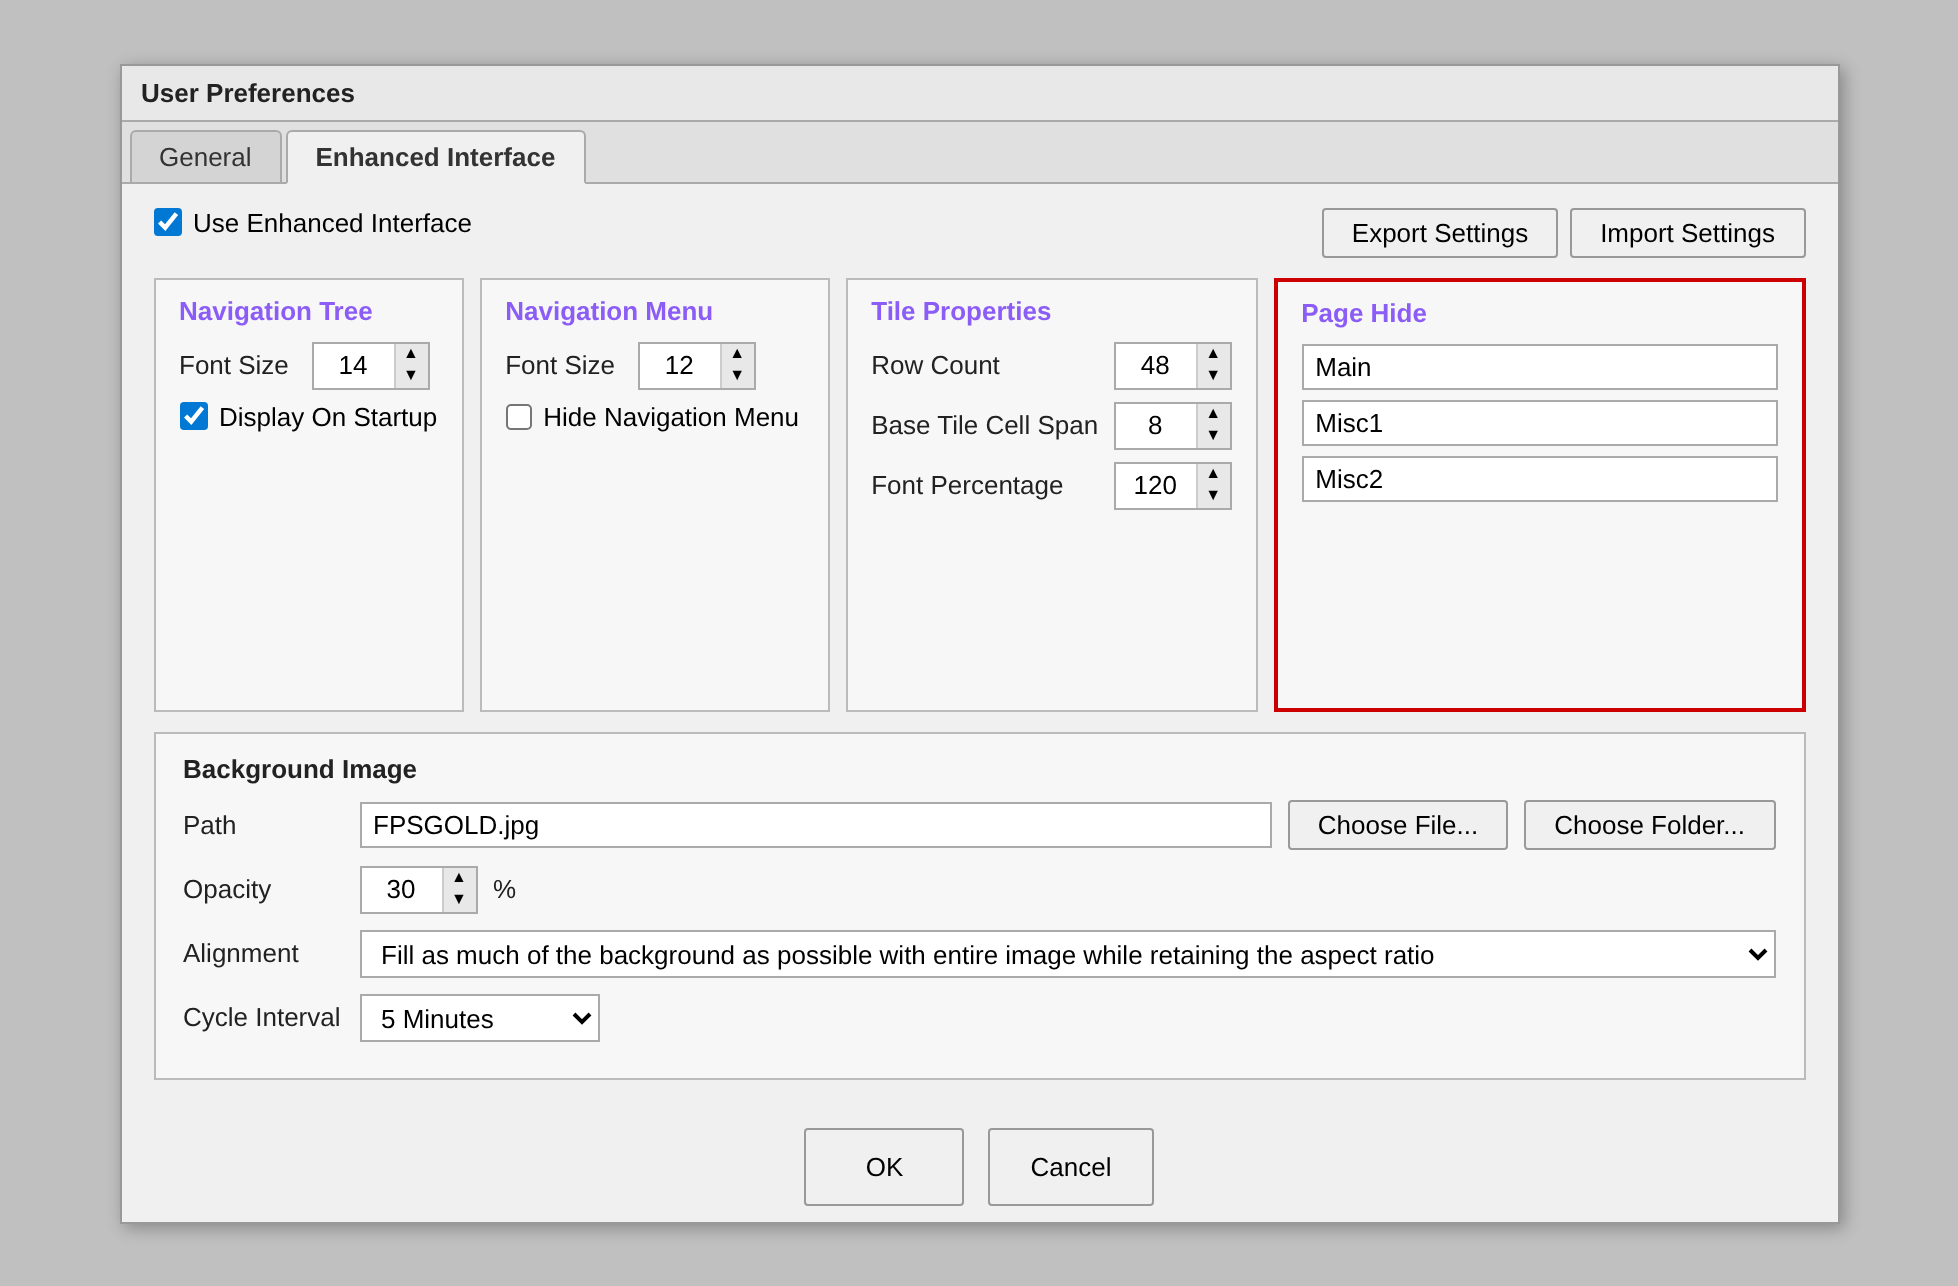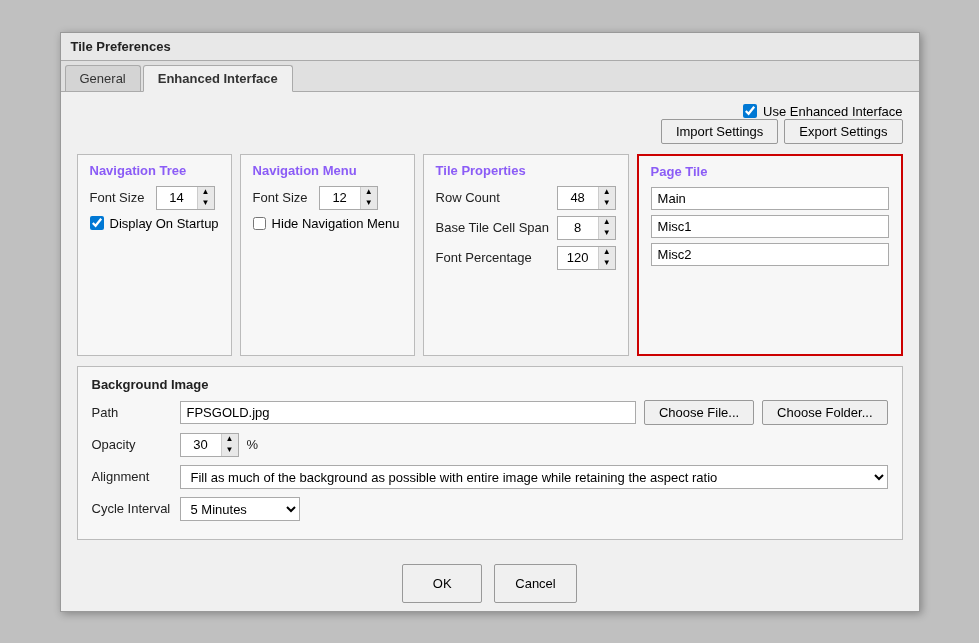--- a/index.html
+++ b/index.html
@@ -3,21 +3,21 @@
   <meta charset="utf-8">
   <style>
     * { box-sizing: border-box; margin: 0; padding: 0; font-family: 'Segoe UI', Tahoma, sans-serif; font-size: 13px; }
     body { background: #c0c0c0; display: flex; justify-content: center; align-items: center; height: 643px; width: 979px; }
     .dialog { background: #f0f0f0; border: 1px solid #999; width: 860px; min-height: 580px; box-shadow: 2px 2px 8px rgba(0,0,0,0.3); display: flex; flex-direction: column; }
     .title-bar { background: #e8e8e8; border-bottom: 1px solid #aaa; padding: 6px 10px; font-weight: bold; font-size: 13px; color: #222; }
     .tabs { display: flex; border-bottom: 1px solid #aaa; background: #e0e0e0; padding: 0 4px; padding-top: 4px; gap: 2px; }
     .tab { padding: 5px 14px; border: 1px solid #aaa; border-bottom: none; background: #d4d4d4; cursor: pointer; color: #333; font-size: 13px; border-radius: 3px 3px 0 0; }
     .tab.active { background: #f0f0f0; font-weight: bold; border-bottom: 1px solid #f0f0f0; margin-bottom: -1px; z-index: 1; }
     .content { padding: 12px 16px; flex: 1; display: flex; flex-direction: column; gap: 10px; }
-    .top-row { display: flex; align-items: flex-end; justify-content: space-between; flex-direction: column; }
+    .top-row { display: flex; align-items: flex-start; justify-content: space-between; }
     .checkbox-row { display: flex; align-items: center; gap: 6px; }
     .checkbox-row input[type=checkbox] { width: 14px; height: 14px; accent-color: #0078d4; }
     .button-group { display: flex; gap: 6px; }
     .btn { padding: 4px 14px; border: 1px solid #999; background: #f0f0f0; cursor: pointer; font-size: 13px; border-radius: 2px; min-width: 110px; text-align: center; }
     .btn-ok { min-width: 80px; padding: 5px 20px; }
     .btn-cancel { min-width: 80px; padding: 11px 20px; }
     .sections-row { display: flex; gap: 0; flex: 1; }
     .section-title { font-weight: bold; margin-bottom: 8px; color: #8b5cf6; font-size: 13px; }
     .field-row { display: flex; align-items: center; gap: 6px; margin-bottom: 6px; }
     .field-label { color: #222; white-space: nowrap; min-width: 60px; }
@@ -40,35 +40,35 @@
     .pct-label { color: #222; }
     .bottom-buttons { display: flex; justify-content: center; gap: 12px; padding: 12px 0 8px 0; }
     .nav-tree-section { border: 1px solid #bbb; background: #f7f7f7; padding: 8px 12px; margin-right: 8px; min-width: 155px; }
     .nav-menu-section { border: 1px solid #bbb; background: #f7f7f7; padding: 8px 12px; margin-right: 8px; min-width: 175px; }
     .hide-menu-row { display: flex; align-items: center; gap: 6px; }
   </style>
 </head>
 <body>
 
 <div class="dialog">
-  <div class="title-bar">Tile Preferences</div>
+  <div class="title-bar">User Preferences</div>
   <div class="tabs">
     <div class="tab">General</div>
     <div class="tab active">Enhanced Interface</div>
   </div>
   <div class="content">
 
     <div class="top-row">
       <div class="checkbox-row">
         <input type="checkbox" checked="" style="">
         <span>Use Enhanced Interface</span>
       </div>
       <div class="button-group">
+        <button class="btn">Export Settings</button>
         <button class="btn">Import Settings</button>
-        <button class="btn">Export Settings</button>
       </div>
     </div>
 
     <div class="sections-row">
 
       <div class="nav-tree-section">
         <div class="section-title">Navigation Tree</div>
         <div class="field-row">
           <span class="field-label">Font Size</span>
           <div class="spinner-container">
@@ -131,21 +131,21 @@
             <input type="text" class="spinner-input" value="120" style="">
             <div class="spinner-arrows">
               <button class="spin-btn">▲</button>
               <button class="spin-btn">▼</button>
             </div>
           </div>
         </div>
       </div>
 
       <div class="page-names-box">
-        <div class="section-title">Page Tile</div>
+        <div class="section-title">Page Hide</div>
         <input type="text" class="page-name-input" value="Main" style="">
         <input type="text" class="page-name-input" value="Misc1" style="">
         <input type="text" class="page-name-input" value="Misc2" style="">
       </div>
     </div>
 
     <div class="background-section">
       <div class="bg-title">Background Image</div>
       <div class="bg-row">
         <span class="bg-label">Path</span>

